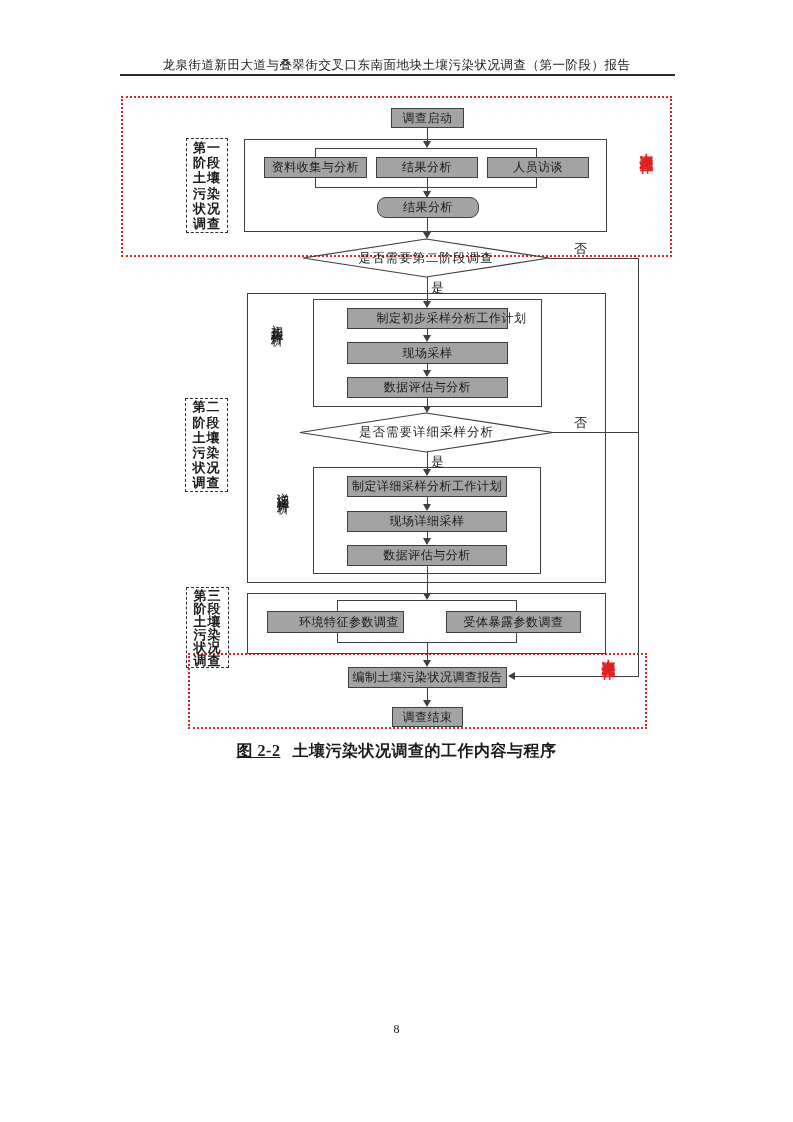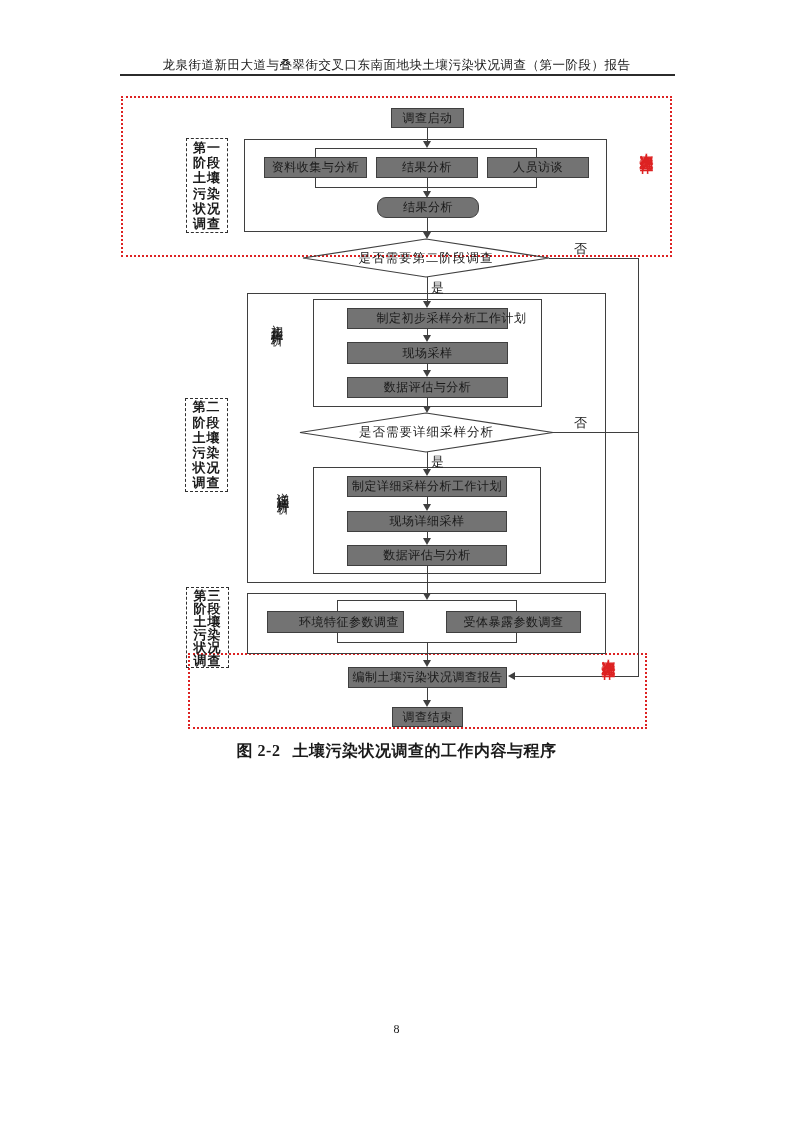--- a/index.html
+++ b/index.html
@@ -8,25 +8,25 @@
     position:relative; width:793px; height:1122px; background:#fff;
     font-family:"Liberation Serif","DejaVu Serif",serif; color:#1a1a1a;
     overflow:hidden;
   }
   .hdr-title { position:absolute; top:57px; left:0; width:100%; text-align:center;
     font-size:12.5px; letter-spacing:0.5px; }
   .hdr-rule { position:absolute; left:120px; top:74px; width:555px; height:2px; background:#2b2b2b; }
   .pgnum { position:absolute; top:1022px; left:0; width:100%; text-align:center; font-size:12px; }
   .caption { position:absolute; top:741px; left:0; width:100%; text-align:center;
     font-weight:bold; font-size:16px; letter-spacing:0.5px; }
-  .caption .cap-label { margin-right:12px; }
+  .caption .cap-label { margin-right:12px;text-decoration:underline; }
 
   .redbox { position:absolute; border:2px dotted #dd2222; }
   .frame  { position:absolute; border:1px solid #3f3f3f; background:transparent; }
-  .pbox   { position:absolute; border:1px solid #3f3f3f; background:#737373;
+  .pbox   { position:absolute; border:1px solid #3f3f3f; background:#a3a3a3;
     display:flex; align-items:center; justify-content:center;
     font-size:12px; letter-spacing:0.5px; white-space:nowrap; }
   .vline { position:absolute; width:1px; background:#3f3f3f; }
   .hline { position:absolute; height:1px; background:#3f3f3f; }
   .arr-d { position:absolute; width:0; height:0;
     border-left:4.5px solid transparent; border-right:4.5px solid transparent;
     border-top:7px solid #3f3f3f; }
   .arr-l { position:absolute; width:0; height:0;
     border-top:4.5px solid transparent; border-bottom:4.5px solid transparent;
     border-right:7px solid #3f3f3f; }

